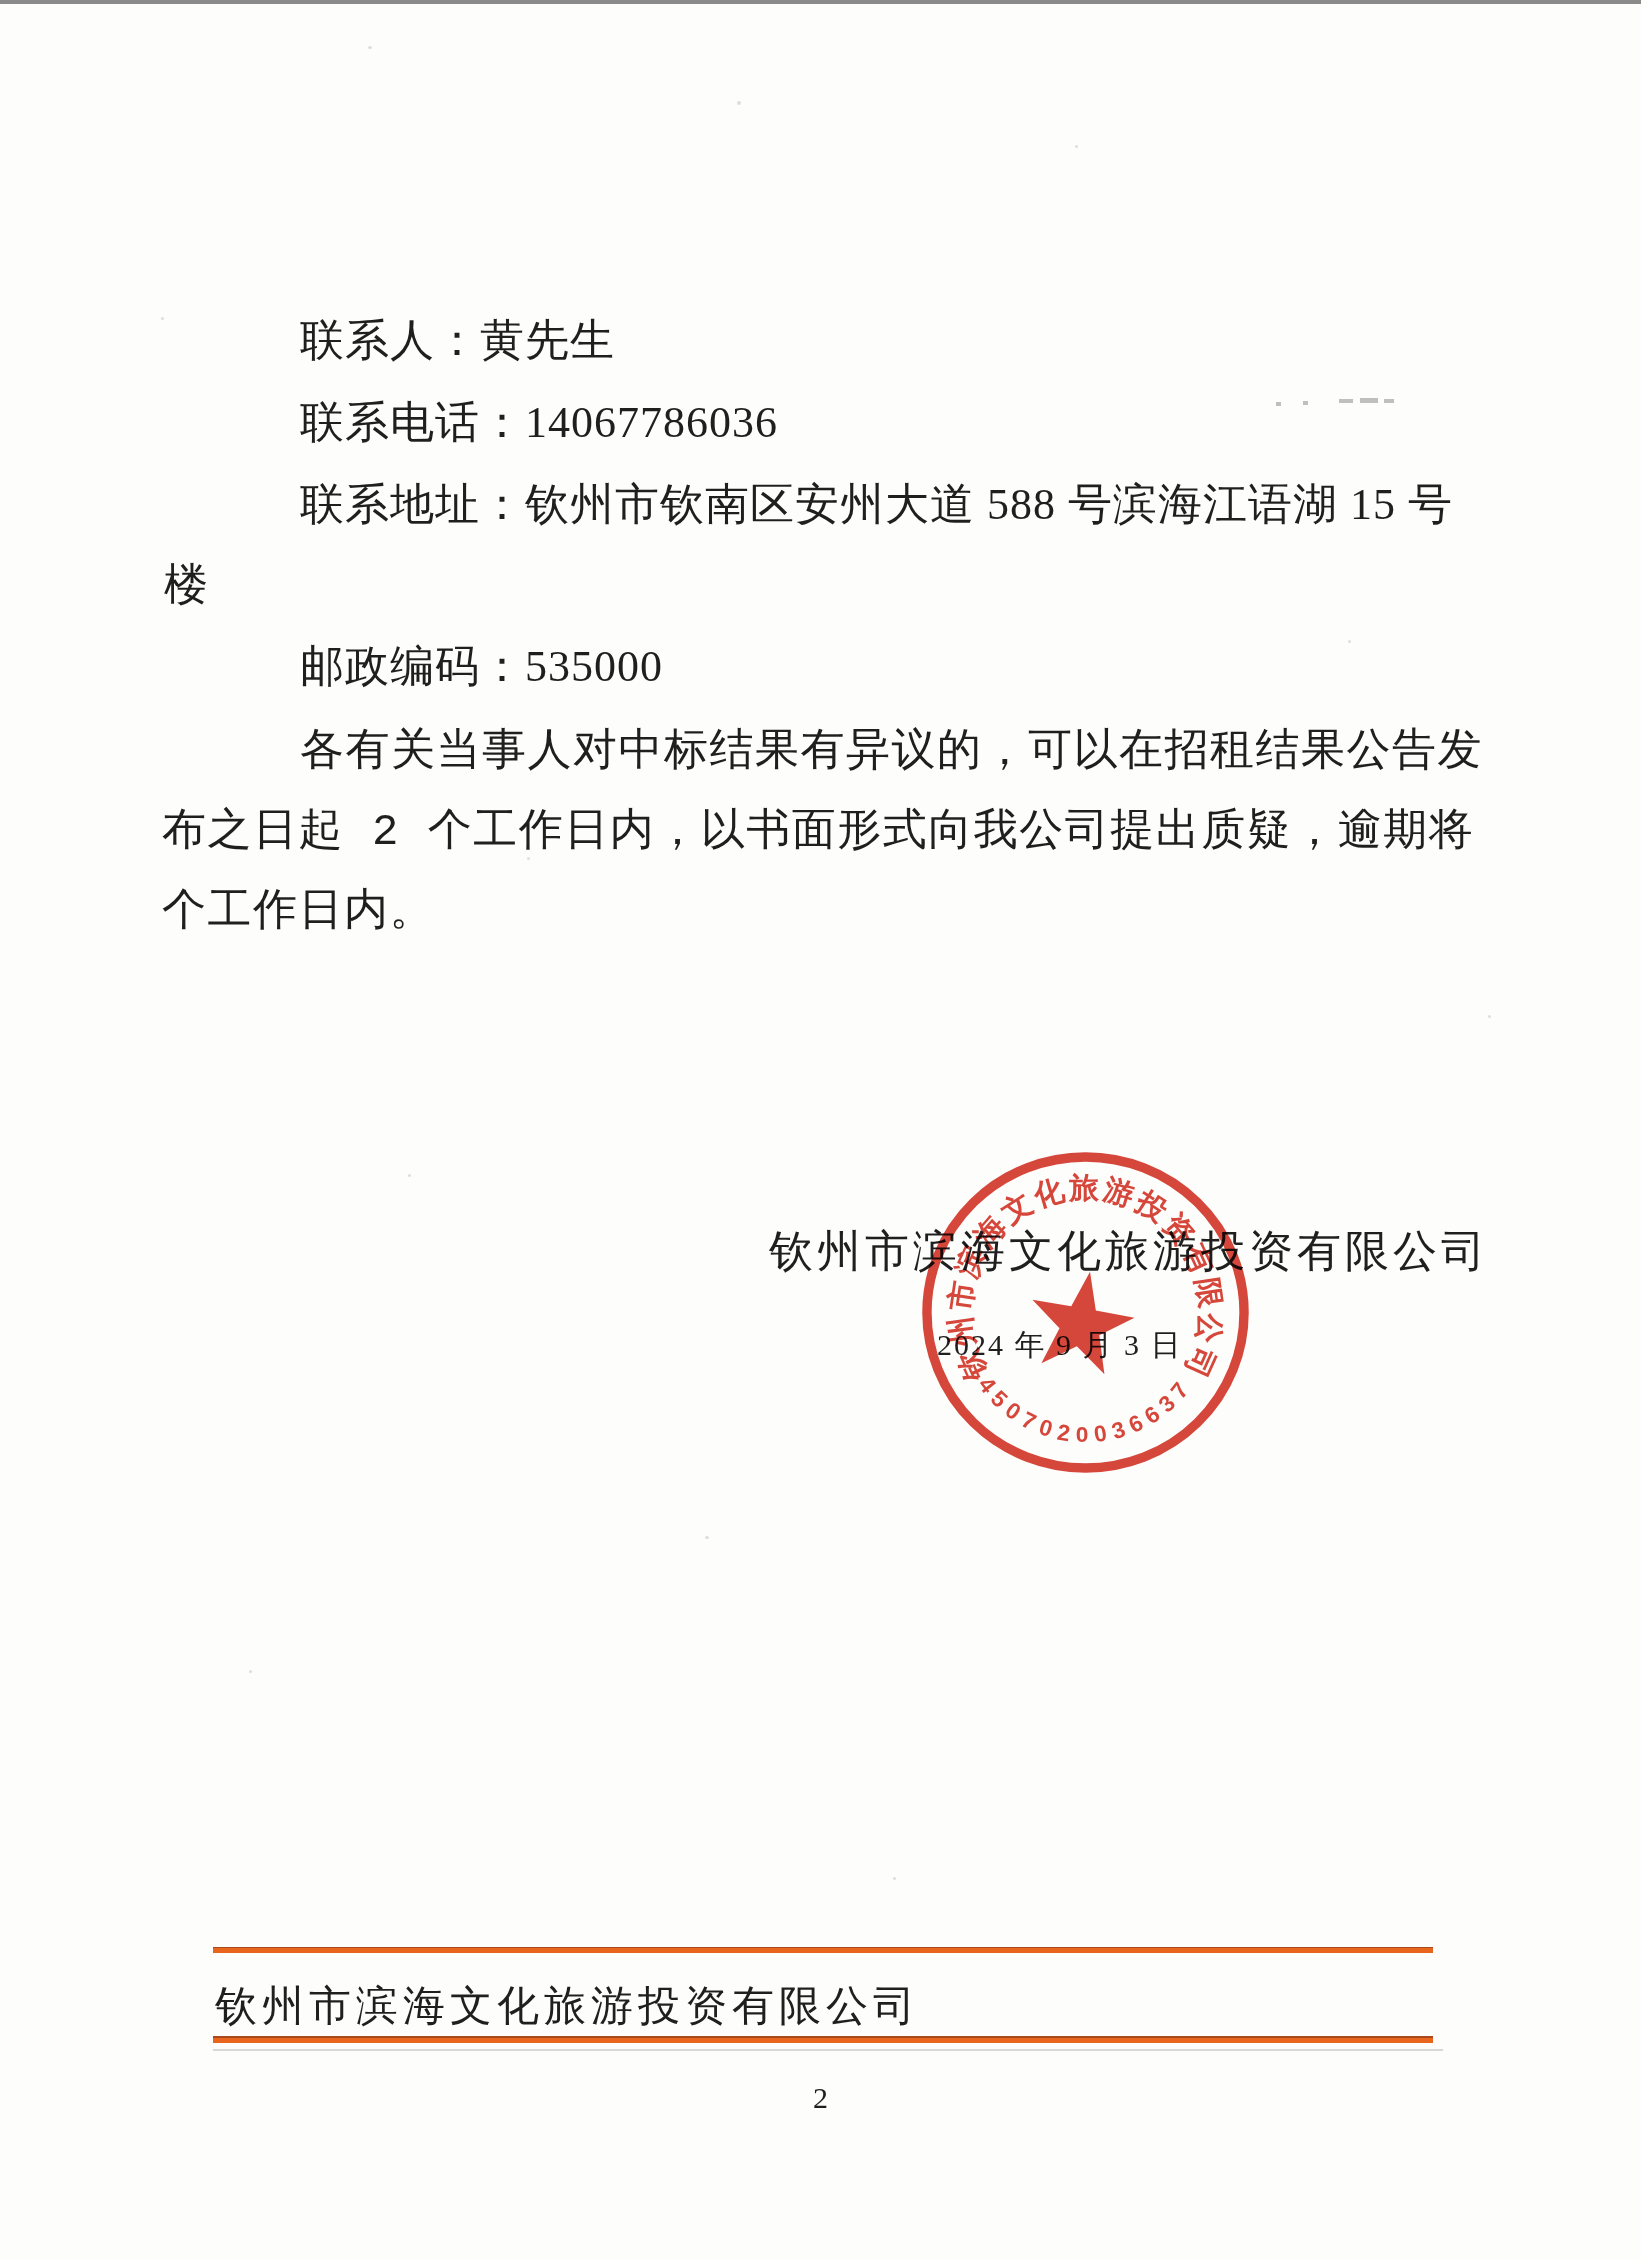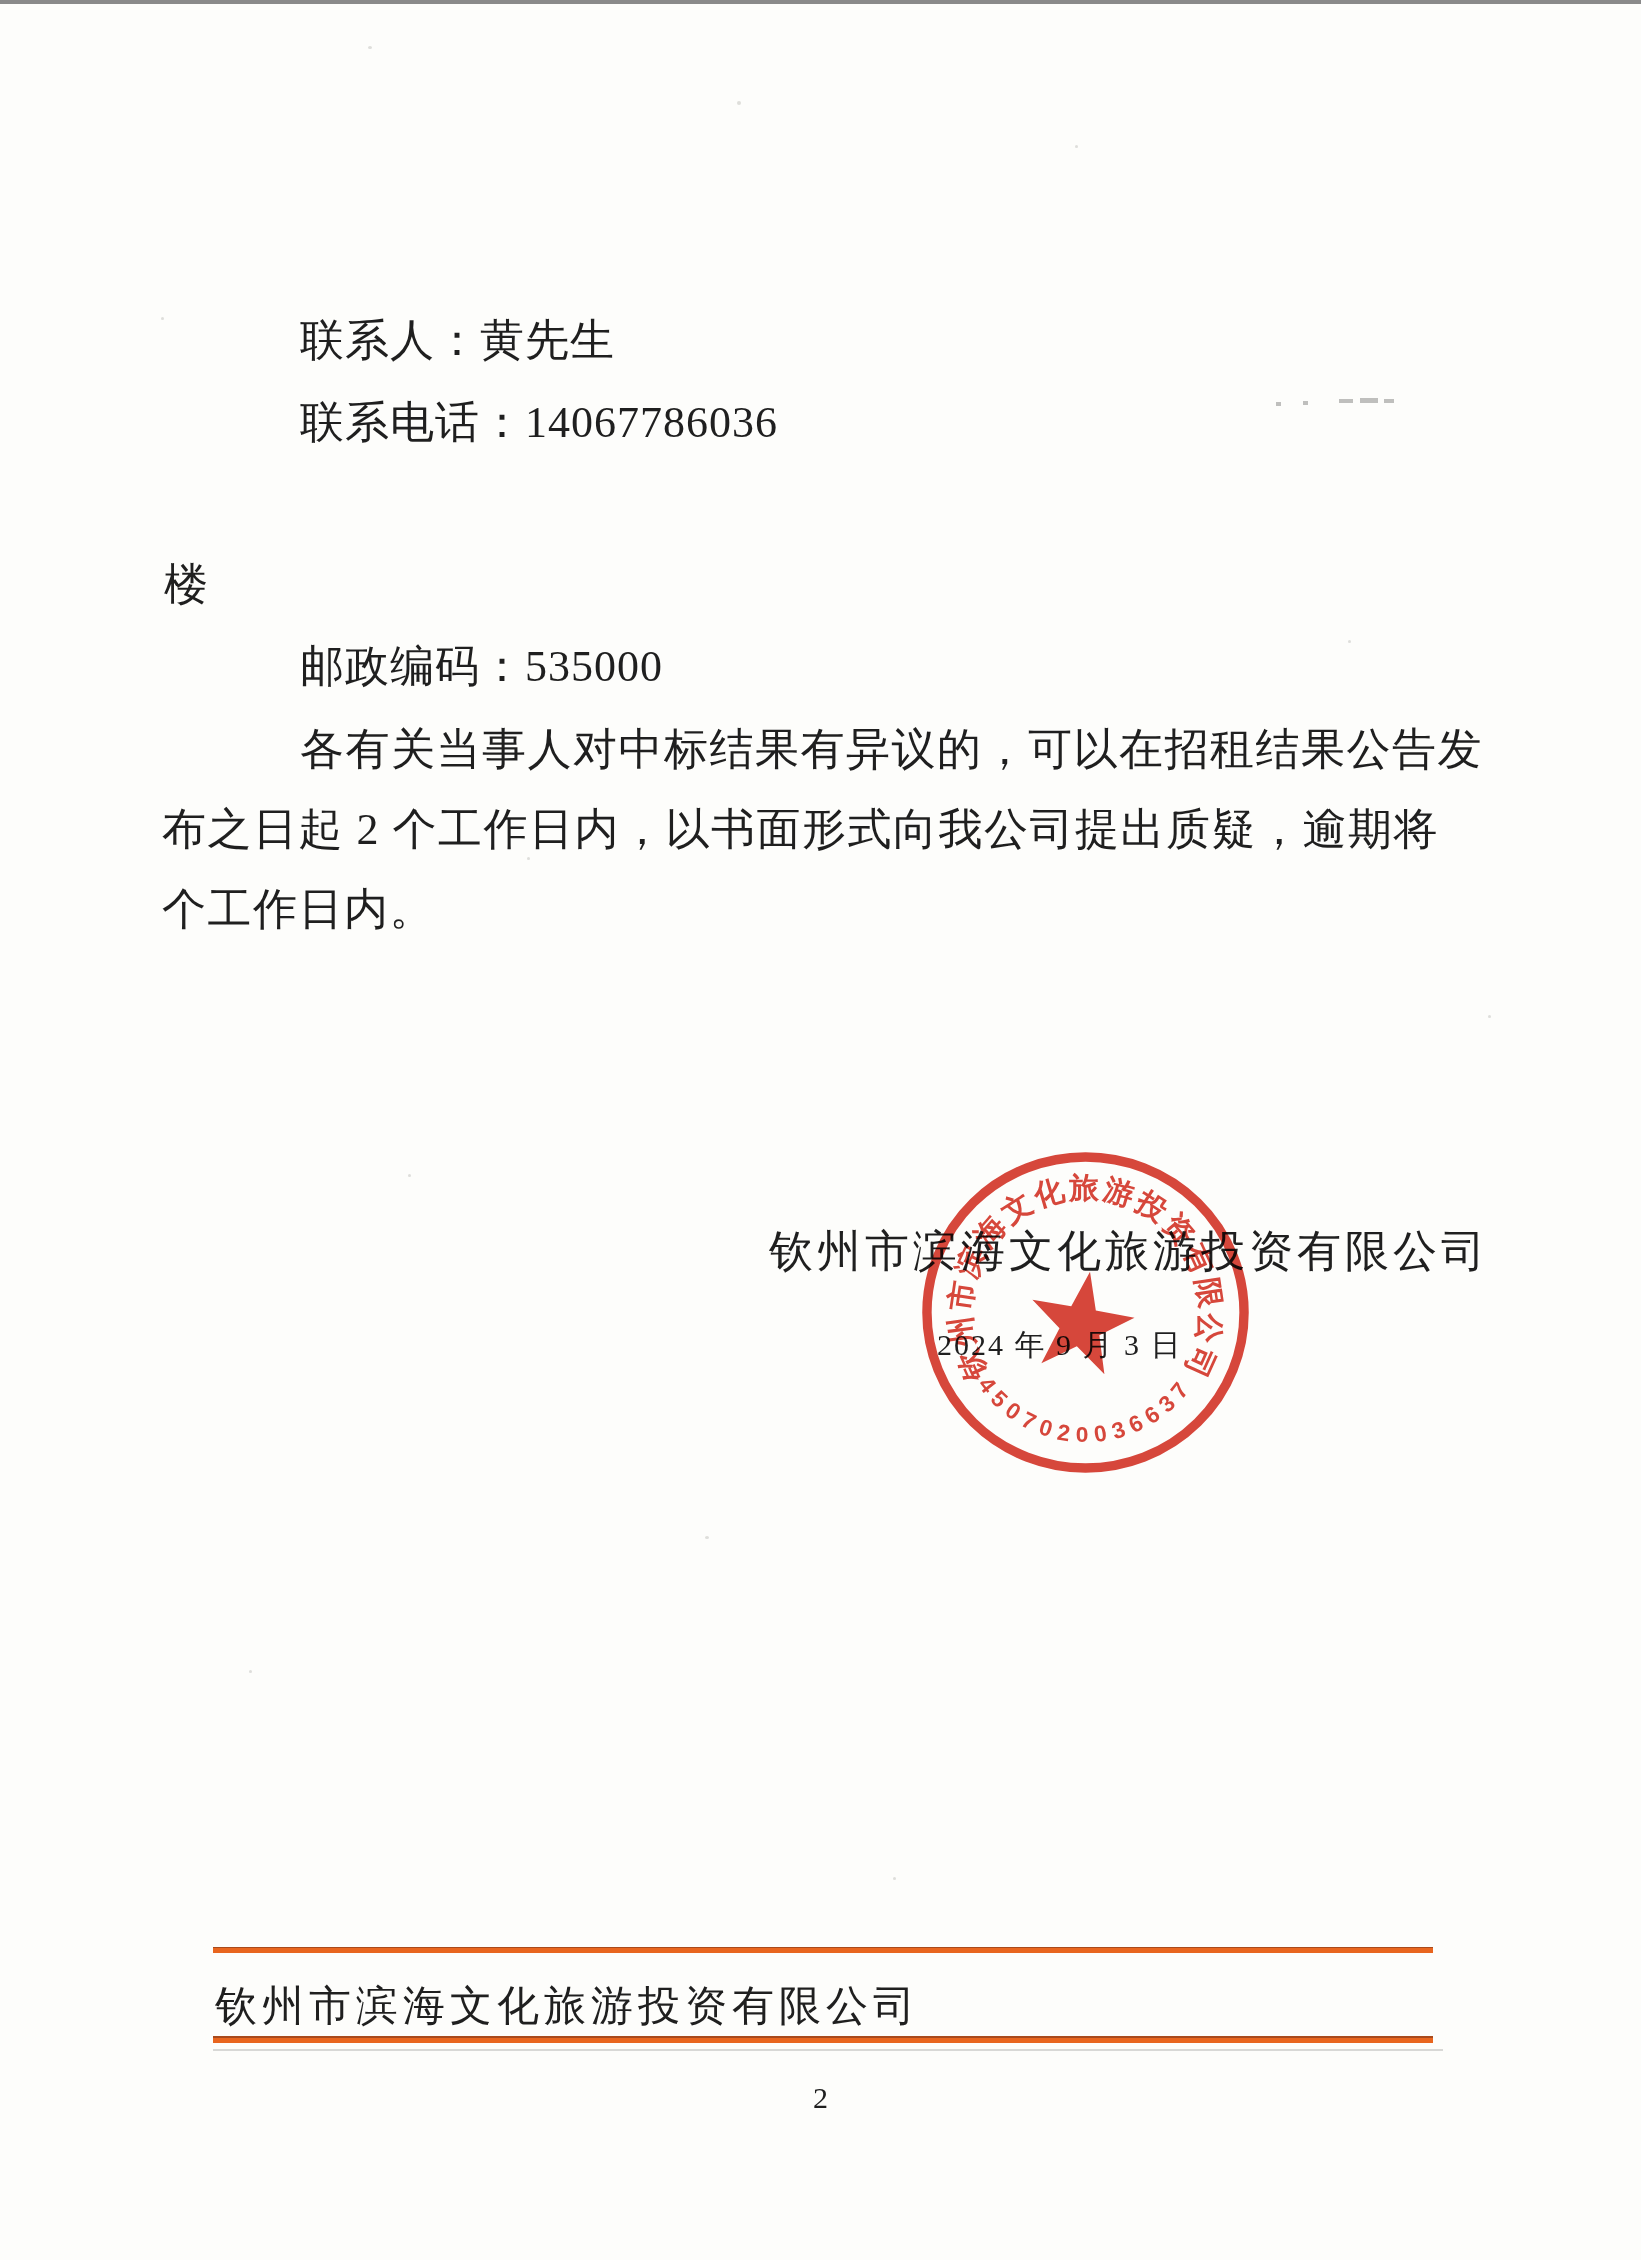--- a/index.html
+++ b/index.html
@@ -13,21 +13,21 @@
     font-family: "Liberation Serif", "DejaVu Serif", serif;
     color: #1f1f1f;
   }
   .line {
     position: absolute;
     white-space: nowrap;
     font-size: 44px;
     letter-spacing: 1px;
     color: #1f1f1f;
   }
-  .para { letter-spacing: 1.5px; }
+  .para { letter-spacing: 1.5px; font-family: Liberation Mono, monospace; }
   .sig-company {
     position: absolute;
     left: 769px; top: 1218px;
     font-size: 44px; letter-spacing: 4px;
     white-space: nowrap; z-index: 1;
   }
   .sig-date {
     position: absolute;
     left: 937px; top: 1321px;
     font-size: 30px; letter-spacing: 2px;
@@ -87,20 +87,21 @@
     opacity: 0.55;
   }
 </style>
 </head>
 <body>
 
 <div class="page">
 
   <div class="line" style="left:300px; top:307px;">联系人：黄先生</div>
   <div class="line" style="left:300px; top:389px;">联系电话：14067786036</div>
+  <div class="line" style="left:300px; top:471px;">联系地址：钦州市钦南区安州大道 588 号滨海江语湖 15 号</div>
   <div class="line" style="left:164px; top:551px;">楼</div>
   <div class="line" style="left:300px; top:633px;">邮政编码：535000</div>
   <div class="line para" style="left:300px; top:716px;">各有关当事人对中标结果有异议的，可以在招租结果公告发</div>
   <div class="line para" style="left:162px; top:796px;">布之日起 2 个工作日内，以书面形式向我公司提出质疑，逾期将</div>
   <div class="line para" style="left:162px; top:876px;">个工作日内。</div>
 
   <div class="sig-company">钦州市滨海文化旅游投资有限公司</div>
   <div class="sig-date">2024 年 9 月 3 日</div>
 
   <svg class="seal" viewBox="0 0 336 330">

